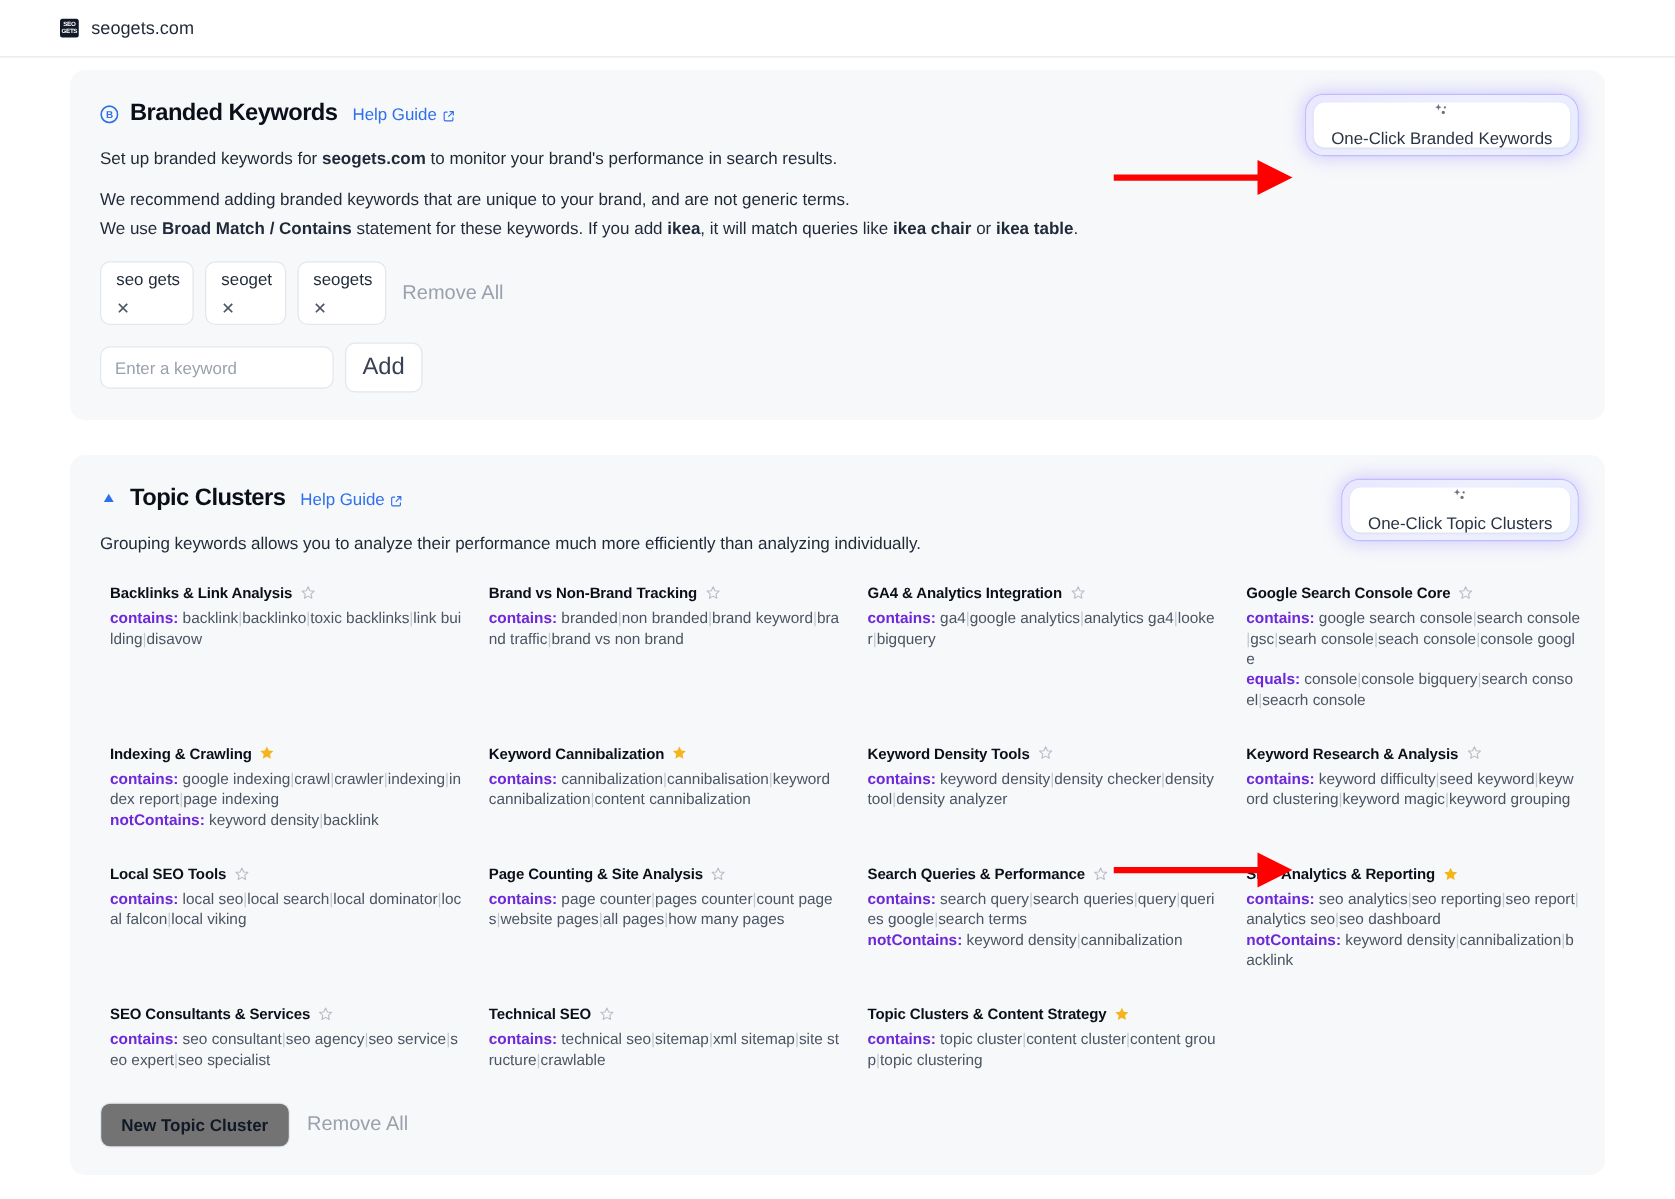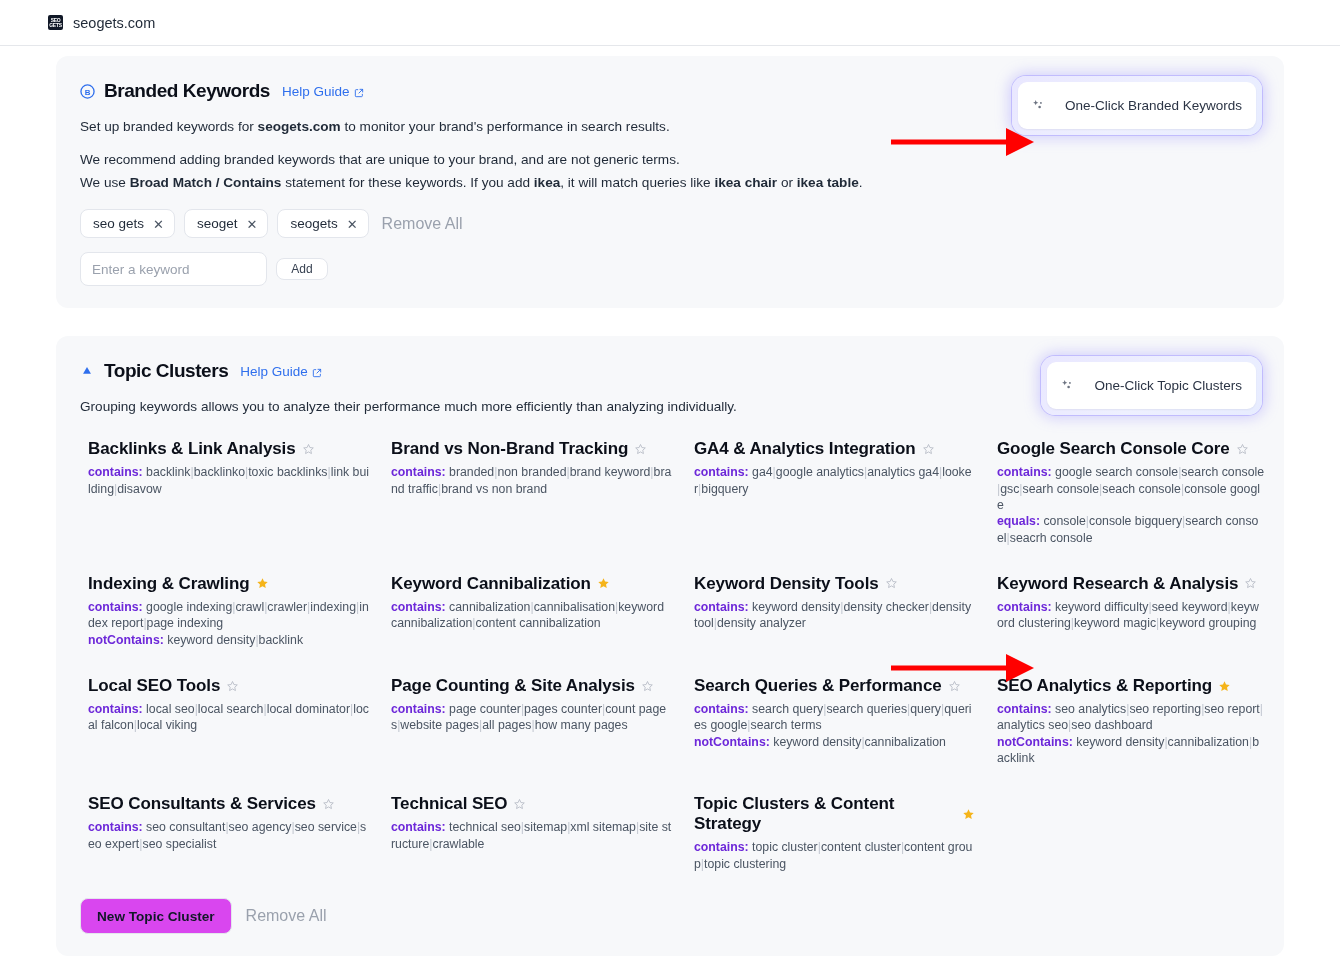--- a/index.html
+++ b/index.html
@@ -73,90 +73,92 @@
     position: absolute; top: 20px; right: 22px;
     padding: 6px;
     border-radius: 14px;
     background: linear-gradient(135deg, #e9e7ff 0%, #eef0ff 50%, #e7ecff 100%);
     box-shadow: 0 0 0 1px rgba(167,160,255,.55), 0 0 14px 3px rgba(150,140,255,.38);
   }
   .oneclick-btn {
     background: #ffffff;
     border: none;
     border-radius: 9px;
-    padding: 16px 14px;
+    padding: 0 14px;
     font-size: 13.5px;
     color: #2b3445;
     font-family: "Liberation Sans", sans-serif;
-    display: inline-flex; align-items: center; gap: 20px;
+    display: inline-flex; align-items: center; gap: 8px;
     cursor: pointer;
     box-shadow: 0 1px 2px rgba(16,24,40,.06);
     white-space: nowrap;
+    flex-direction: column;
   }
   .sparkle { width: 13px; height: 13px; display: inline-block; color: #6b7280; }
 
   
   .arrow { position: absolute; pointer-events: none; }
 
   
   .chip-row { display: flex; align-items: center; gap: 9px; margin: 16px 0 0 0; flex-wrap: wrap; }
   .chip {
     background: #fff; border: 1px solid #e3e6ec; border-radius: 8px;
     padding: 6px 10px 6px 12px;
     font-size: 13.5px; color: #1f2937;
-    display: inline-flex; align-items: flex-end; gap: 9px;
+    display: inline-flex; align-items: flex-start; gap: 9px;
     cursor: pointer;
+    flex-direction: column;
   }
   .chip-x { color: #4b5563; font-size: 13px; line-height: 1; cursor: pointer; }
   .remove-all {
     font-size: 16px; color: #9aa1ad; cursor: pointer; margin-left: 4px;
   }
 
   .input-row { display: flex; align-items: center; gap: 9px; margin-top: 14px; }
   .kw-input {
     width: 187px; height: 34px;
     border: 1px solid #e3e6ec; border-radius: 8px;
     background: #fff; padding: 0 11px;
     font-size: 13.5px; color: #1f2937;
     font-family: "Liberation Sans", sans-serif; outline: none;
   }
   .kw-input::placeholder { color: #9aa1ad; }
   .btn-plain {
-    height: 22px; min-width: 52px;
+    height: 40px; min-width: 52px;
     border: 1px solid #e3e6ec; border-radius: 8px; background: #fff;
-    font-size: 12px; color: #374151; cursor: pointer;
+    font-size: 19px; color: #374151; cursor: pointer;
     font-family: "Liberation Sans", sans-serif;
     padding: 0 13px;
   }
 
   
   .cluster-grid {
     display: grid;
     grid-template-columns: 303px 303px 303px 290px;
     column-gap: 0px;
     row-gap: 0px;
     margin-top: 16px;
   }
   .cluster-card { padding: 6px 14px 22px 8px; }
   .cluster-name {
-    font-size: 17px; font-weight: 700; color: #0b0f19;
+    font-size: 12px; font-weight: 700; color: #0b0f19;
     display: flex; align-items: center; gap: 6px;
     margin-bottom: 5px; letter-spacing: -0.1px;
   }
   .star { width: 13px; height: 13px; flex: 0 0 auto; cursor: pointer; }
   .rule {
     font-size: 12.3px; color: #4b5563; line-height: 1.33;
     word-break: break-all;
   }
   .rule .lab { font-weight: 700; color: #6d28d9; }
   .sep { color: #c3c8d1; }
 
   .bottom-row { display: flex; align-items: center; gap: 10px; margin-top: 4px; }
   .btn-new {
-    height: 36px; border: 1px solid #e3e6ec; border-radius: 8px; background: #d946ef;
+    height: 36px; border: 1px solid #e3e6ec; border-radius: 8px; background: #737373;
     font-size: 13.6px; font-weight: 600; color: #111827; cursor: pointer;
     padding: 0 16px; font-family: "Liberation Sans", sans-serif;
   }
 </style>
 </head>
 <body>
 
 <div class="topbar">
   <div class="topbar-inner">
     <span class="site-favicon">

